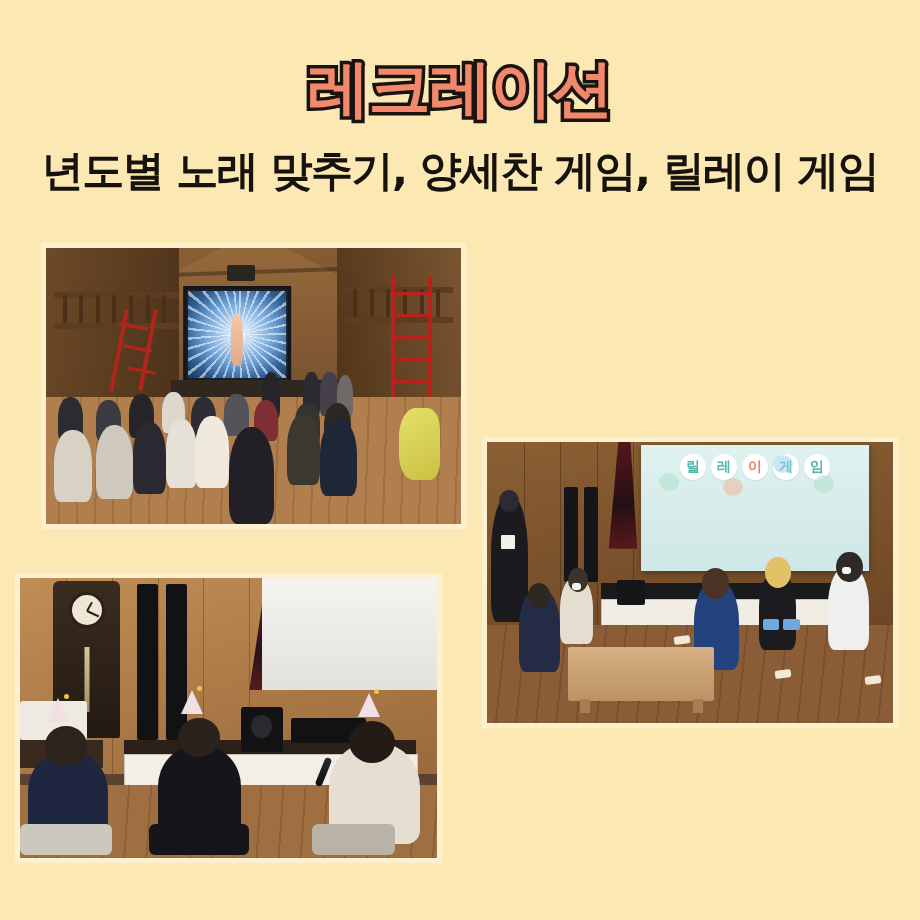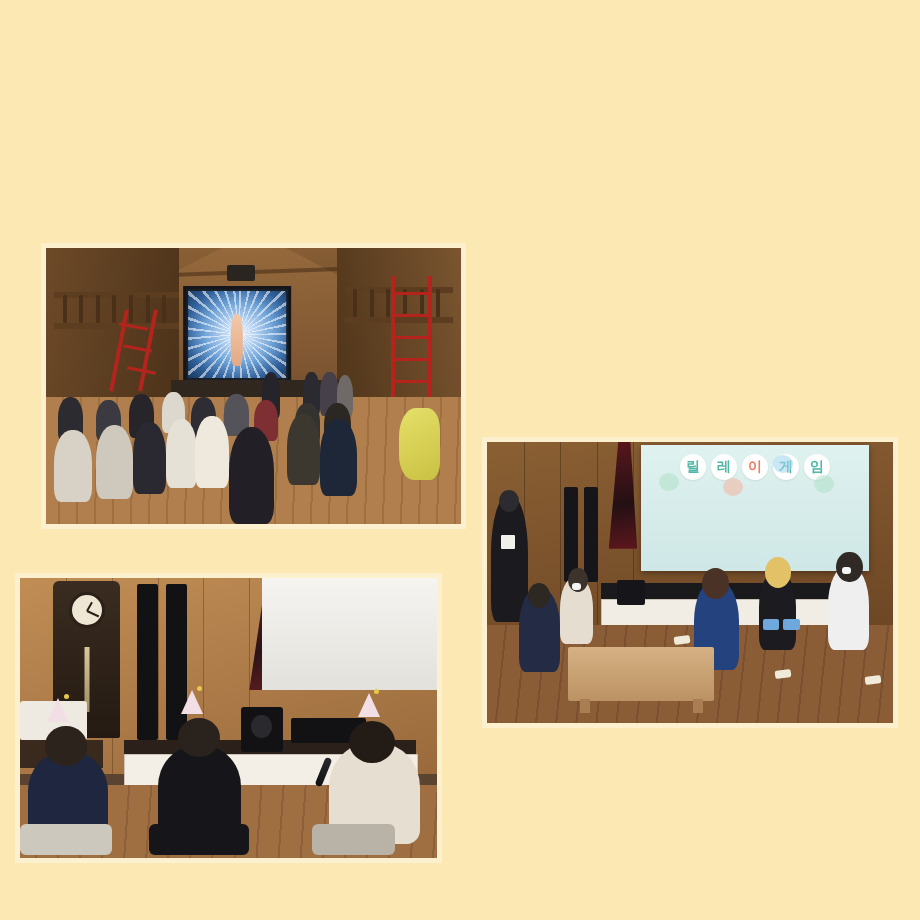--- a/index.html
+++ b/index.html
@@ -303,21 +303,23 @@
   }
   .p3-head {
     position: absolute; border-radius: 50%;
   }
 </style>
 </head>
 <body>
 
 <div class="poster">
 
-
+  <div class="title">레크레이션</div>
+
+  <div class="subtitle">년도별 노래 맞추기, 양세찬 게임, 릴레이 게임</div>
 
   <div class="photo" id="photo-lecture">
     <div class="photo-inner">
 
       <div class="p1-ceiling"></div>
       <div class="p1-gable"></div>
 
       <div class="p1-beam" style="left:0;top:8%;width:100%;height:4px;transform:rotate(-2deg);"></div>
       <div class="p1-beam" style="left:12%;top:2%;width:3px;height:30%;transform:rotate(24deg);"></div>
       <div class="p1-beam" style="right:12%;top:2%;width:3px;height:30%;transform:rotate(-24deg);"></div>

